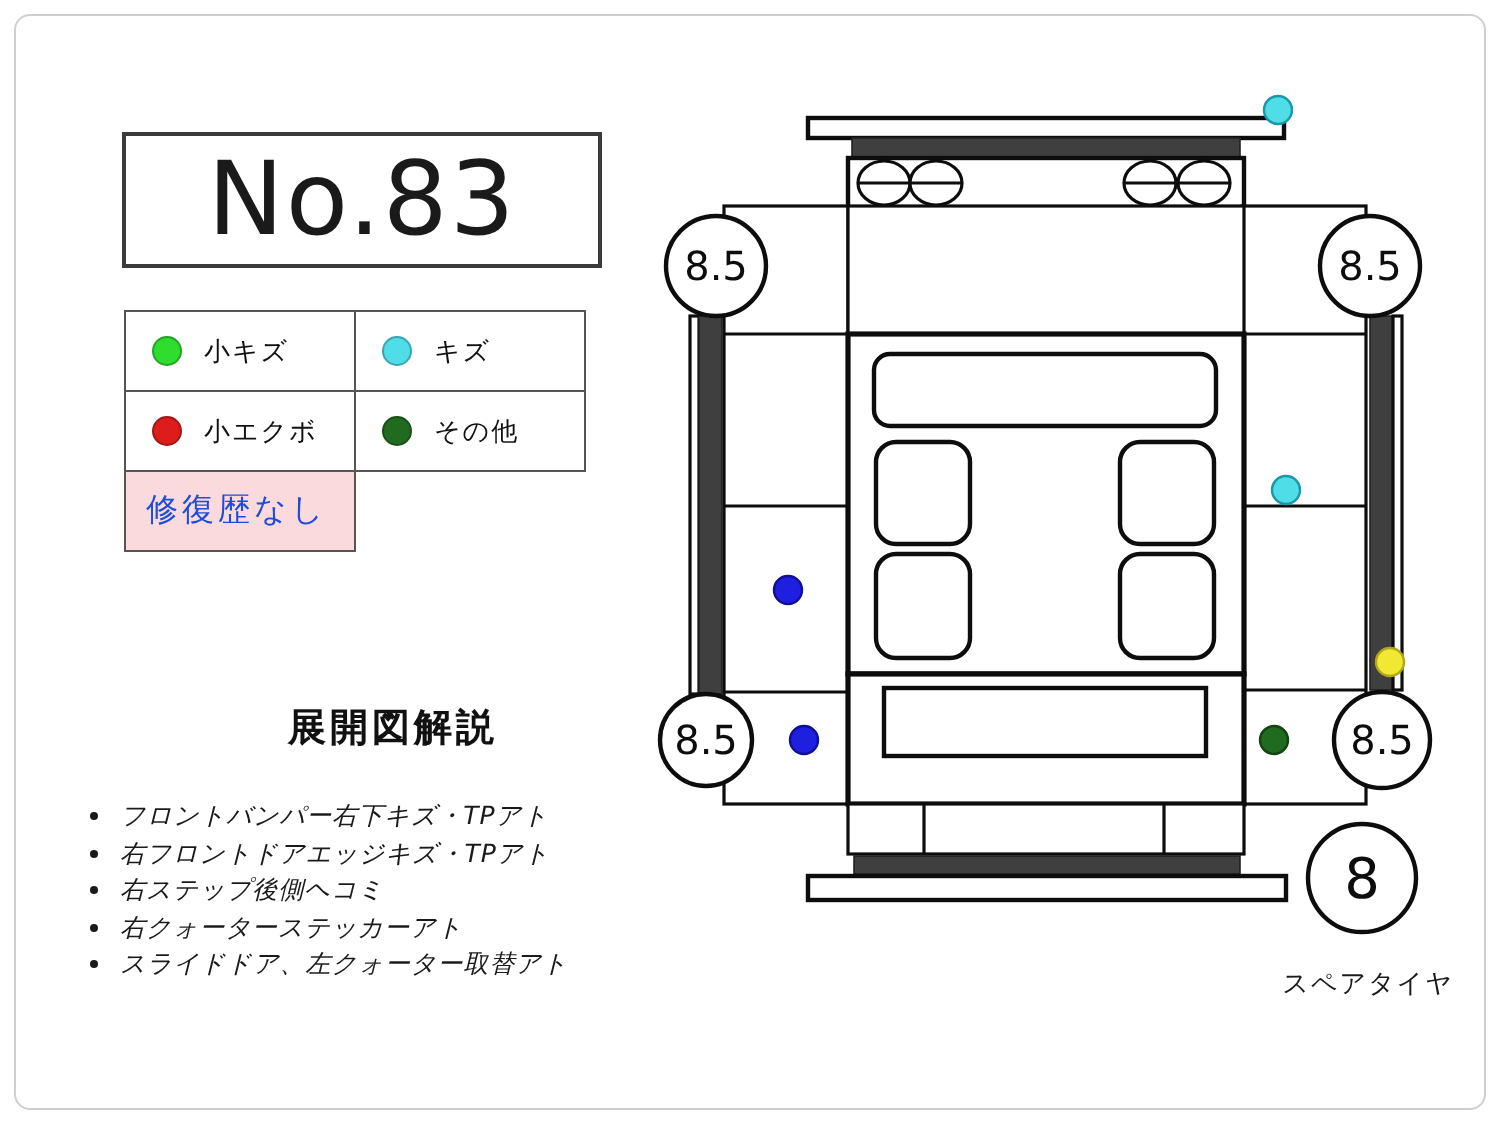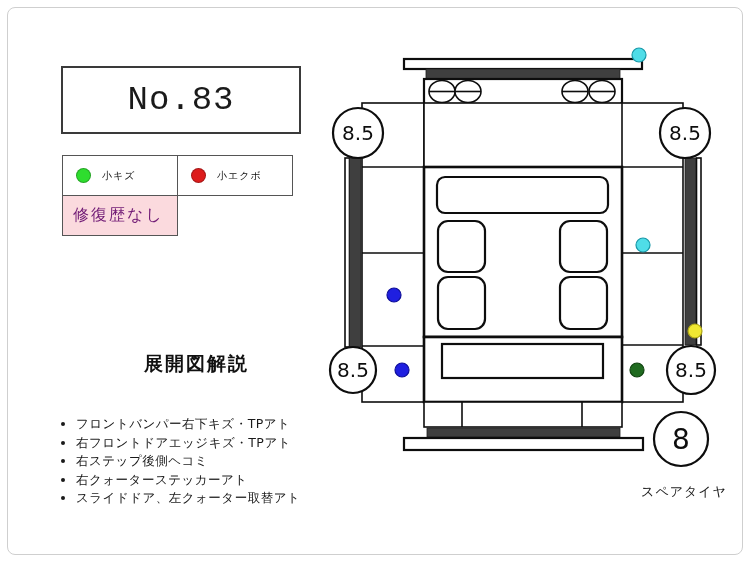--- a/index.html
+++ b/index.html
@@ -9,48 +9,48 @@
     overflow:hidden;
   }
   .canvas-border{
     position:absolute;inset:7px;border:1px solid #cfcfcf;border-radius:8px;
     pointer-events:none;
   }
   
   .no-box{
     position:absolute;left:61px;top:66px;width:236px;height:64px;
     border:2px solid #3a3a3a;display:flex;align-items:center;justify-content:center;
-    font-size:34px;letter-spacing:1px;color:#1a1a1a;background:#fff;font-family:Liberation Mono, monospace;
+    font-size:51px;letter-spacing:1px;color:#1a1a1a;background:#fff;
   }
   
   .legend{
     position:absolute;left:62px;top:155px;width:230px;
     display:grid;grid-template-columns:115px 115px;grid-auto-rows:40px;
     border-top:1px solid #555;border-left:1px solid #555;background:#fff;
   }
   .legend .cell{
     border-right:1px solid #555;border-bottom:1px solid #555;
     display:flex;align-items:center;gap:11px;padding-left:13px;box-sizing:border-box;
-    font-size:10px;letter-spacing:1px;
+    font-size:13px;letter-spacing:1px;
   }
   .legend .dot{
     width:15px;height:15px;border-radius:50%;flex:0 0 auto;
     border:1px solid rgba(0,0,0,0.25);box-sizing:border-box;
   }
   .legend .cell.repair{
     padding-left:10px;font-size:16px;letter-spacing:2px;
   }
   
   .kaisetsu-title{
     position:absolute;left:80px;top:351px;width:233px;text-align:center;
     font-size:19px;font-weight:bold;letter-spacing:2px;
   }
   .notes{
-    position:absolute;left:44px;top:399px;width:300px;margin:16px;
-    padding-left:16px;list-style:disc;
+    position:absolute;left:44px;top:399px;width:300px;margin:0;
+    padding-left:16px;list-style:disc;font-style:italic;
   }
   .notes li{
     font-size:12.5px;line-height:18.6px;letter-spacing:0.5px;color:#1a1a1a;
   }
   
   .car-diagram{position:absolute;left:325px;top:38px;width:410px;height:470px;}
   .ln{stroke:#0d0d0d;fill:none;}
   .w15{stroke-width:1.6;} .w2{stroke-width:2.2;} .w25{stroke-width:2.6;}
   .fw{fill:#ffffff;}
   .dark{fill:#3f3f3f;stroke:#222;stroke-width:0.8;}
@@ -66,24 +66,32 @@
 <div class="no-box">
   <span>No.83</span>
 </div>
 
 <div class="legend">
   <div class="cell">
     <span class="dot" style="background: rgb(46, 221, 46);"></span>
     <span>小キズ</span>
   </div>
   <div class="cell">
+    <span class="dot" style="background: rgb(79, 221, 232);"></span>
+    <span>キズ</span>
+  </div>
+  <div class="cell">
     <span class="dot" style="background: rgb(221, 28, 28);"></span>
     <span>小エクボ</span>
   </div>
-  <div class="cell repair" id="repair-cell" style="background: rgb(251, 218, 222); color: #701a75;">
+  <div class="cell">
+    <span class="dot" style="background: rgb(32, 107, 32);"></span>
+    <span>その他</span>
+  </div>
+  <div class="cell repair" id="repair-cell" style="background: rgb(251, 218, 222); color: #1d4ed8;">
     <span>修復歴なし</span>
   </div>
 </div>
 
 <div class="kaisetsu-title">展開図解説</div>
 <ul class="notes">
   <li>フロントバンパー右下キズ・TPアト</li>
   <li>右フロントドアエッジキズ・TPアト</li>
   <li>右ステップ後側ヘコミ</li>
   <li>右クォーターステッカーアト</li>

